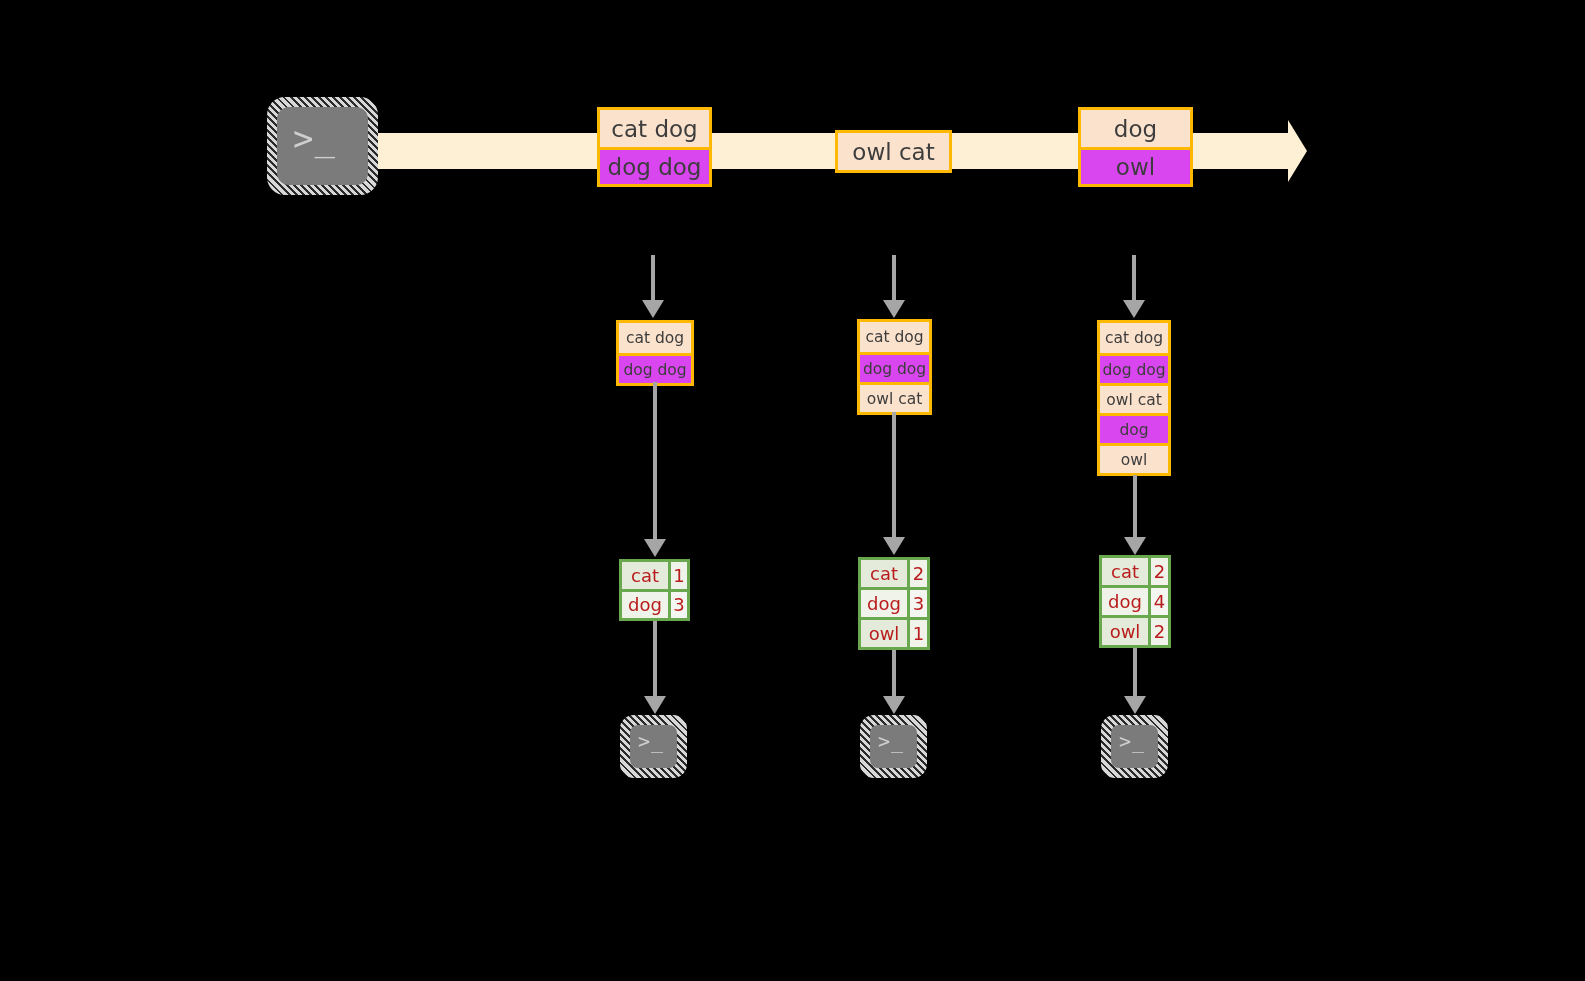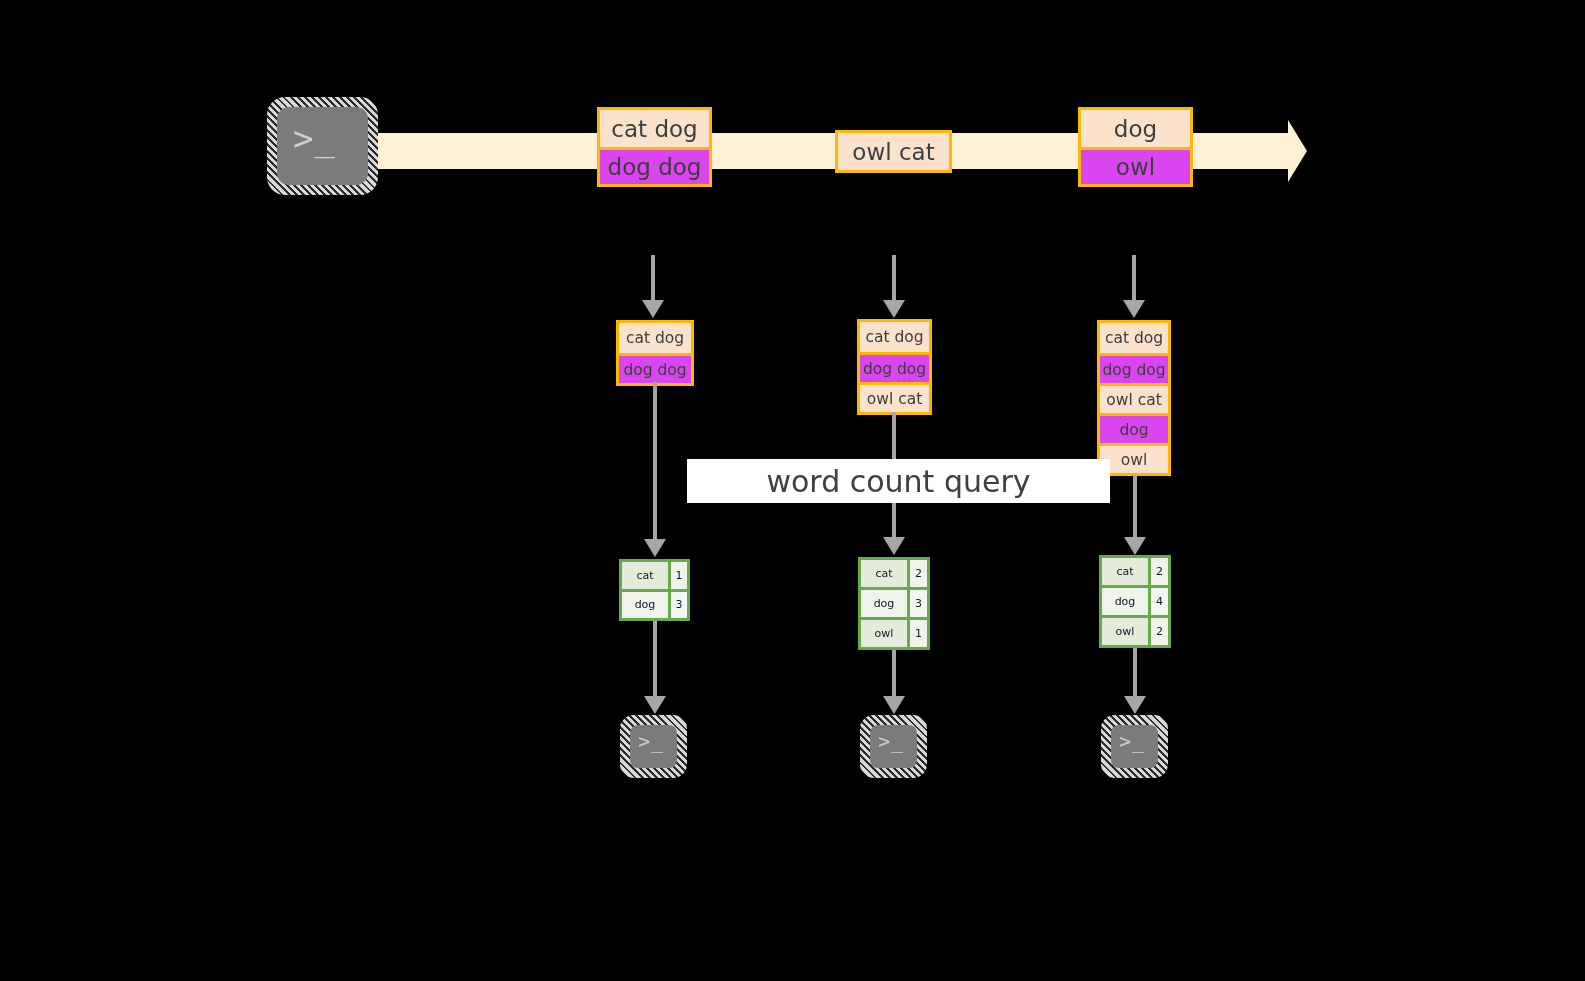--- a/index.html
+++ b/index.html
@@ -94,22 +94,22 @@
     display: flex;
     flex: 1 1 0;
     min-height: 0;
   }
   .gbox .grow + .grow { border-top: 3px solid #6aa84f; }
   .gbox .gcell {
     box-sizing: border-box;
     display: flex;
     align-items: center;
     justify-content: center;
-    font-size: 11px;
-    color: #0f172a;
+    font-size: 18px;
+    color: #b91c1c;
   }
   .gbox .gcell.k { flex: 0 0 46px; background: #e4ebdb; }
   .gbox .gcell.v { flex: 1 1 auto; background: #eff3ea; border-left: 3px solid #6aa84f; }
   .gbox .grow.alt .gcell.k { background: #eff3ea; }
   .gbox .grow.alt .gcell.v { background: #f4f7f1; }
 
   
   .conn {
     position: absolute;
     background: #a6a6a6;
@@ -271,15 +271,14 @@
 
   <div class="conn" style="left:1133px; top:648px; height:48px;"></div>
   <div class="chead" style="left:1124px; top:696px;"></div>
 
   <div class="term small" style="left:1101px; top:715px; width:67px; height:63px;">
     <div class="inner">
       <span class="glyph">&gt;_</span>
     </div>
   </div>
 
-  <div class="qlabel" style="left:687px; top:459px; width:423px; height:44px;">word count query</div>
 
 </div>
 
 </body></html>

